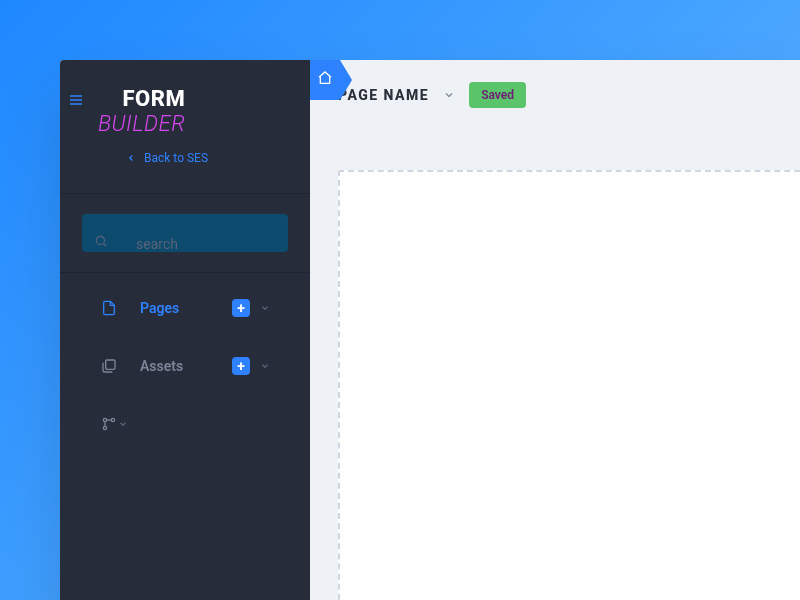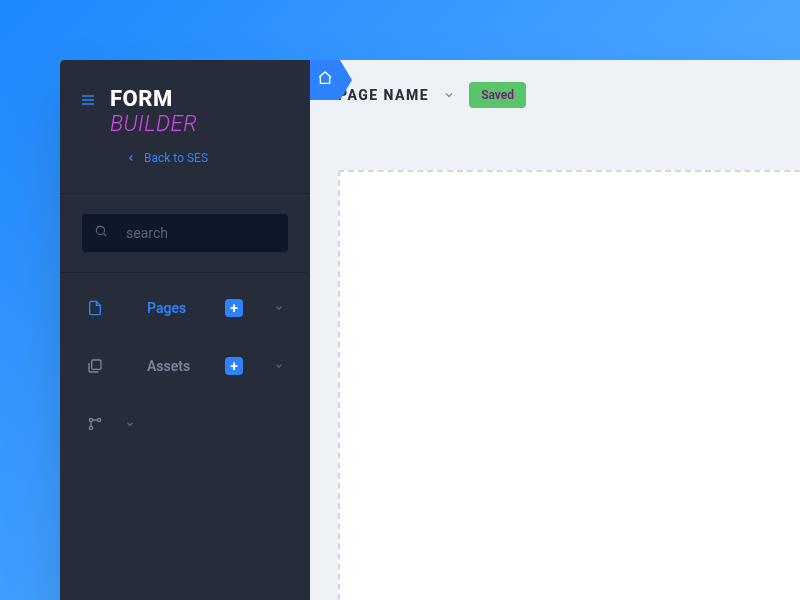--- a/index.html
+++ b/index.html
@@ -11,47 +11,46 @@
   position:absolute; left:60px; top:60px; width:760px; height:560px;
   background:#eef1f5; border-radius:4px 0 0 0; overflow:hidden;
   box-shadow: 0 30px 60px rgba(0,0,0,0.15);
 }
 
 
 .sidebar {
   position:absolute; left:0; top:0; width:250px; height:100%;
   background:#262c3a; color:#9aa3b8;
 }
-.brand { display:flex; align-items:flex-start; padding:26px 20px 10px 20px; gap:14px; }
+.brand { display:flex; align-items:flex-start; padding:26px 20px 10px 8px; gap:14px;text-align:right; }
 .hamburger { color:#2f82ff; margin-top:6px; cursor:pointer; }
 .hamburger svg { width:16px; height:16px; }
 .title { line-height:1.15; }
 .title .l1 { color:#fff; font-weight:800; font-size:22px; letter-spacing:0.5px; }
 .title .l2 { color:#d946ef; font-weight:300; font-style:italic; font-size:22px; letter-spacing:0.5px; }
 .backlink { display:flex; align-items:center; gap:8px; padding:4px 36px 28px 66px; color:#2f82ff; font-size:12px; cursor:pointer; }
 .backlink svg { width:10px; height:10px; }
 .section-divider { height:1px; background:#1e2330; }
 
 .searchwrap { padding:20px 22px; }
 .searchbox {
-  display:flex; align-items:center; gap:18px;
-  background:#0f172a; border-radius:4px; height:38px; padding:0 12px;
+  display:flex; align-items:flex-end; gap:28px;
+  background:#0c4a6e; border-radius:4px; height:38px; padding:0 12px;
 }
 .searchbox svg { width:14px; height:14px; color:#5a6377; }
 .searchbox input {
   background:transparent; border:none; outline:none; color:#9aa3b8;
   font-size:14px; width:100%;
 }
 .searchbox input::placeholder { color:#5a6377; }
 
 .nav { padding:6px 0; }
 .nav-item {
-  display:flex; align-items:center; height:58px; padding:0 26px; cursor:pointer;
+  display:flex; align-items:center; height:58px; padding:0 40px; cursor:pointer;
   color:#7c8599;
-  gap:21px;
 }
 .nav-item.active { color:#2f82ff; }
 .nav-item .icon { width:18px; display:flex; justify-content:center; }
 .nav-item .icon svg { width:16px; height:16px; }
 .nav-item .label { margin-left:22px; font-size:14px; font-weight:600; flex:1; }
 .nav-item.active .label { color:#2f82ff; }
 .plus {
   width:18px; height:18px; border-radius:4px; background:#2f82ff;
   display:flex; align-items:center; justify-content:center; margin-right:10px;
   color:#fff; font-size:14px; font-weight:700; line-height:1;

